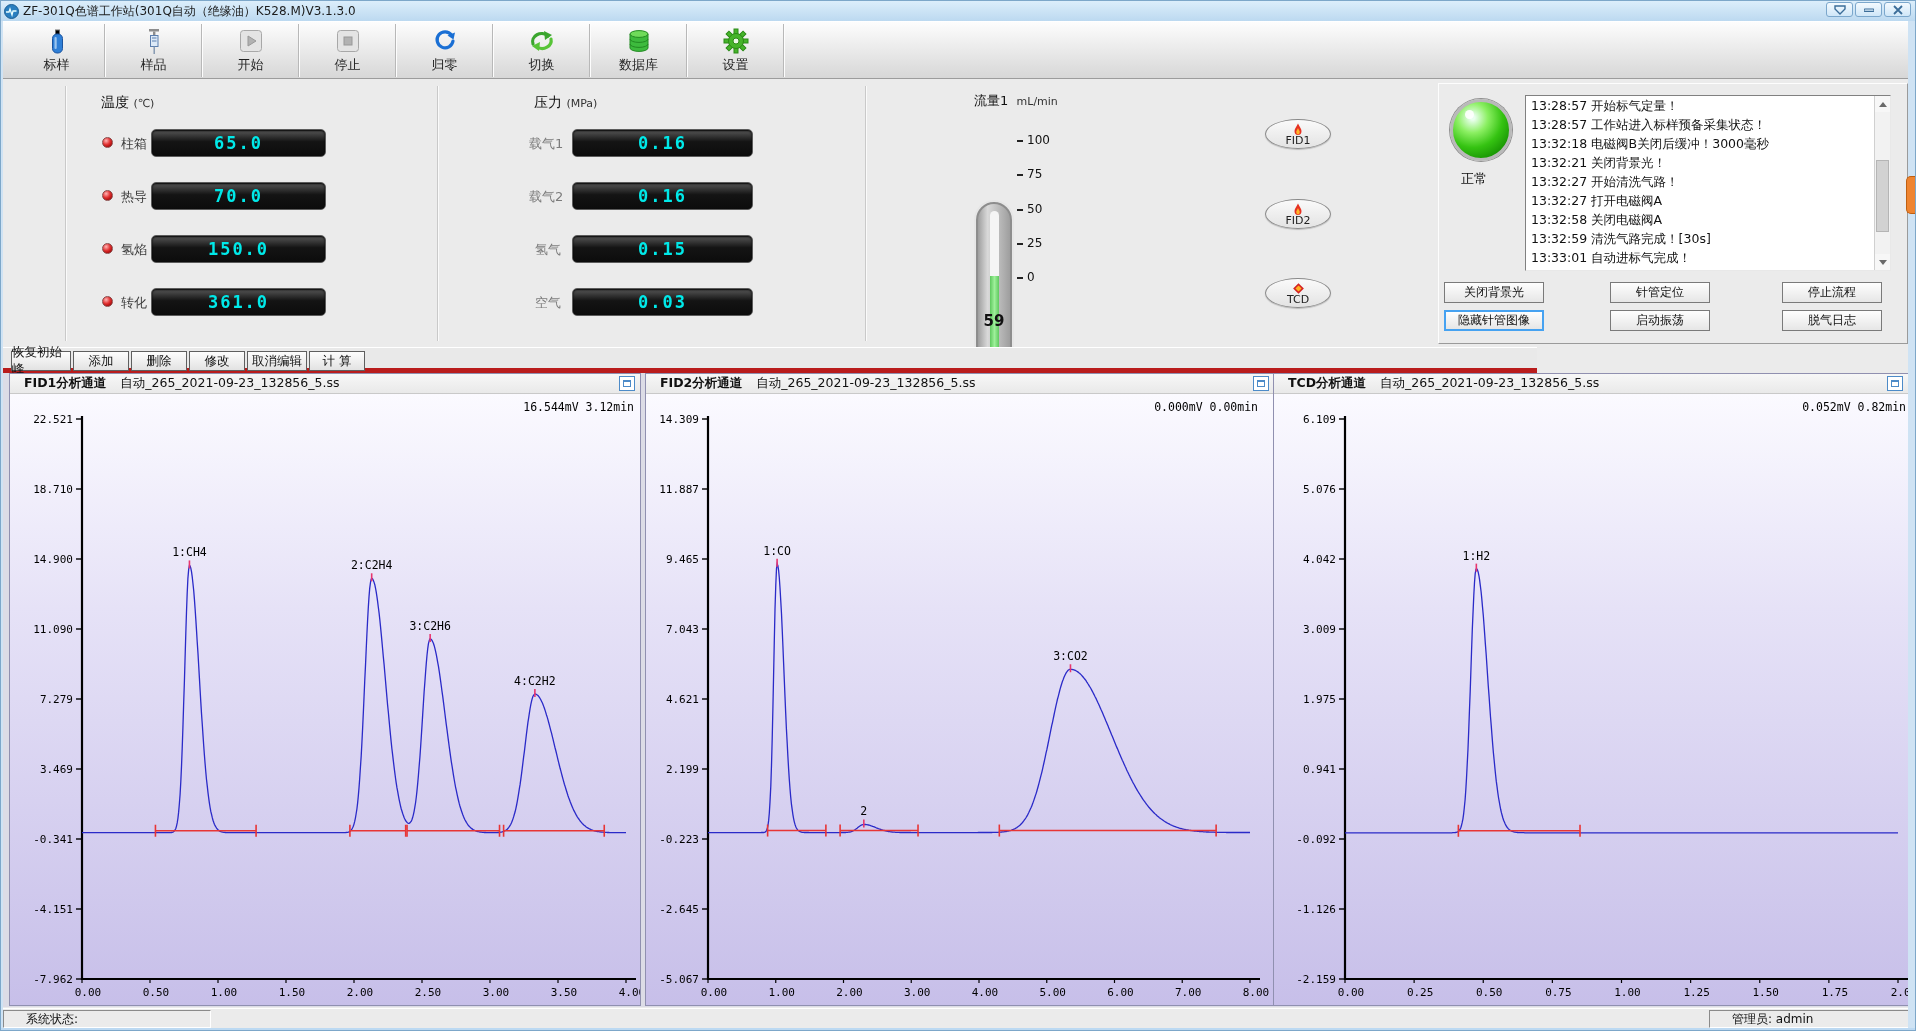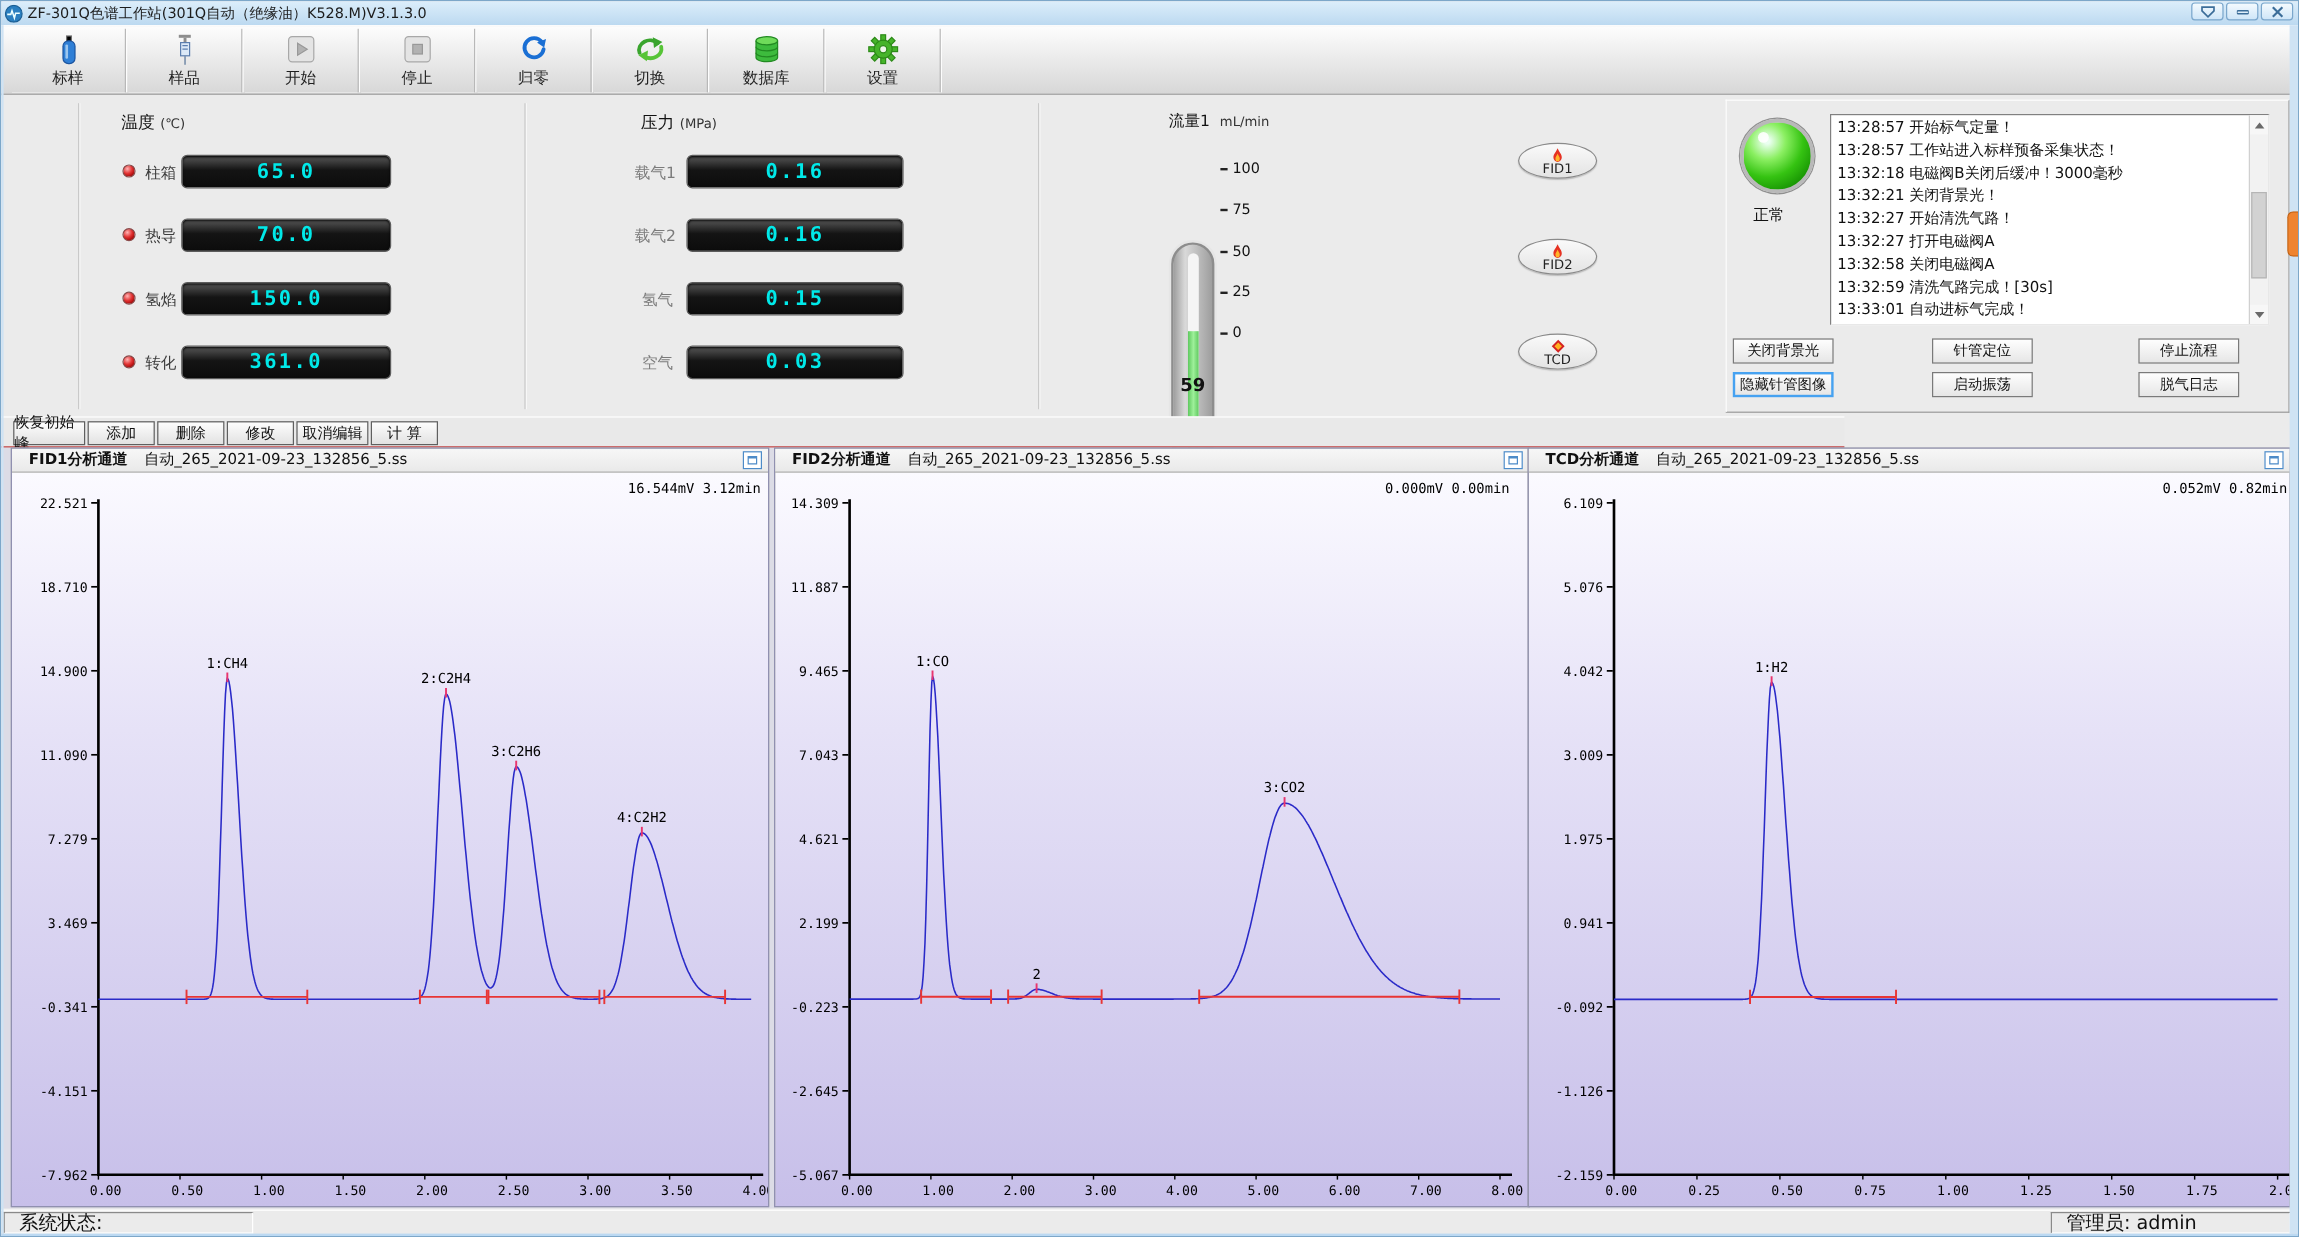--- a/index.html
+++ b/index.html
@@ -63,48 +63,48 @@
   .big-led .spec{position:absolute;left:12px;top:8px;width:9px;height:9px;border-radius:50%;background:#fff;opacity:.9;}
   .led-caption{position:absolute;left:22px;top:86px;font-size:13px;color:#111;}
   .logbox{position:absolute;left:86px;top:11px;width:366px;height:176px;background:#fff;
     border:1px solid;border-color:#808080 #e8e8e8 #e8e8e8 #808080;overflow:hidden;}
   .logline{font-size:12.5px;color:#111;line-height:19px;padding-left:5px;white-space:nowrap;}
   .scrollbar{position:absolute;right:0;top:0;width:16px;height:100%;background:#f2f2f2;border-left:1px solid #d0d0d0;}
   .sb-btn{position:absolute;left:0;width:16px;height:16px;background:#f7f7f7;display:flex;align-items:center;justify-content:center;}
   .arr-up{width:0;height:0;border-left:4px solid transparent;border-right:4px solid transparent;border-bottom:5px solid #6a6a6a;}
   .arr-dn{width:0;height:0;border-left:4px solid transparent;border-right:4px solid transparent;border-top:5px solid #6a6a6a;}
   .sb-thumb{position:absolute;left:1px;top:64px;width:13px;height:72px;background:#d2d2d2;border:1px solid #b5b5b5;}
-  .sp-btn{position:absolute;width:84px;height:21px;border:1px solid #7a7a7a;
+  .sp-btn{position:absolute;width:100px;height:21px;border:1px solid #7a7a7a;
     background:linear-gradient(#fefefe,#e6e6e6);font-size:12px;color:#111;
     display:flex;align-items:center;justify-content:center;cursor:pointer;}
   .sp-btn.focused{border:2px solid #46a2f1;}
 
   
   .peak-toolbar{position:absolute;left:0;top:346px;width:1536px;height:26px;background:#e9e9e9;
-    border-top:1px solid #fff;border-bottom:1px solid #b91c1c;}
+    border-top:1px solid #fff;border-bottom:5px solid #b91c1c;}
   .pk-btn{position:absolute;top:3px;height:20px;border:1px solid #5f5f5f;
     background:linear-gradient(#fdfdfd,#e2e2e2);font-size:12.5px;color:#111;
     display:flex;align-items:center;justify-content:center;cursor:pointer;}
 
   
   .charts{position:absolute;left:0;top:372px;width:1916px;height:634px;background:#dcdce6;}
   .chart-panel{position:absolute;top:0;height:633px;border:1px solid #9090b0;background:#a3a3a3;}
   .chart-header{position:relative;height:20px;background:linear-gradient(#f7f7f7,#e9e9e9);
     border-bottom:1px solid #c9c9c9;display:flex;align-items:center;padding-left:14px;}
   .chart-title{font-size:12.5px;color:#111;font-weight:bold;}
   .chart-file{font-size:12.5px;color:#111;margin-left:14px;}
   .max-btn{position:absolute;right:5px;top:2px;width:16px;height:15px;border:1px solid #4d8bc8;
     background:#fff;display:flex;align-items:center;justify-content:center;cursor:pointer;}
   .max-btn .sq{width:8px;height:7px;border:1px solid #4d8bc8;border-top-width:2px;}
   .chart-body{position:relative;}
 
   
   .statusbar{position:absolute;left:0;top:1007px;width:1916px;height:20px;background:#ebebeb;border-top:1px solid #fff;}
   .sb-seg{position:absolute;top:1px;height:18px;border:1px solid;border-color:#8a8a8a #fff #fff #8a8a8a;
-    font-size:16px;color:#111;display:flex;align-items:center;padding-left:12px;background:#ebebeb;}
+    font-size:12px;color:#111;display:flex;align-items:center;padding-left:22px;background:#ebebeb;}
   .frame-bottom{position:absolute;left:0;top:1027px;width:1916px;height:4px;background:#bcd9f2;}
   .frame-right{position:absolute;right:0;top:20px;width:7px;height:1007px;background:#cfe3f4;}
   .frame-left{position:absolute;left:0;top:20px;width:2px;height:1007px;background:#cfe3f4;}
   .orange-handle{position:absolute;right:0;top:175px;width:9px;height:38px;background:#ef8430;
     border:1px solid #c05f10;border-right:none;border-radius:5px 0 0 5px;cursor:pointer;}
   text{font-family:"DejaVu Sans Mono","Liberation Mono",monospace;}
 </style>
 </head>
 <body>
 

